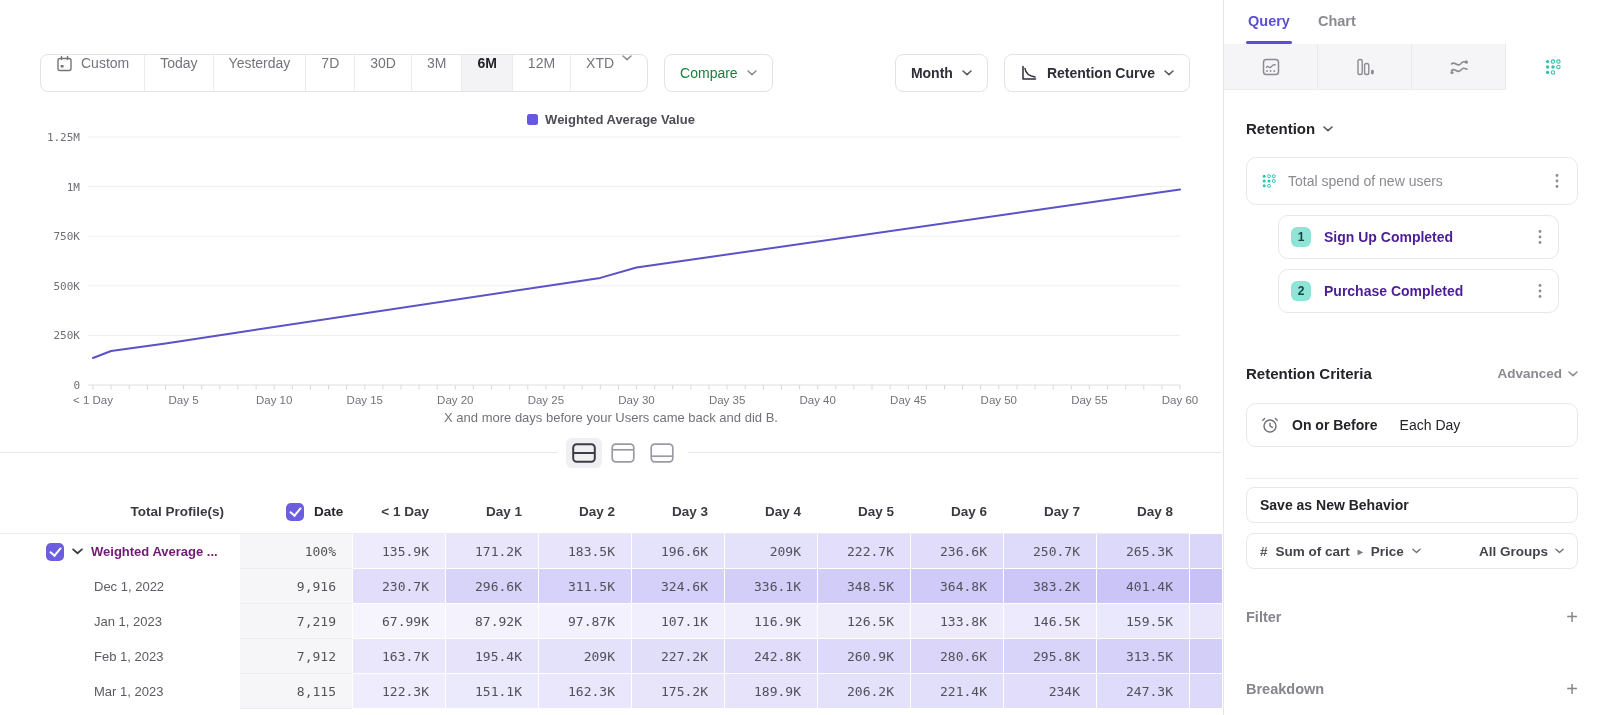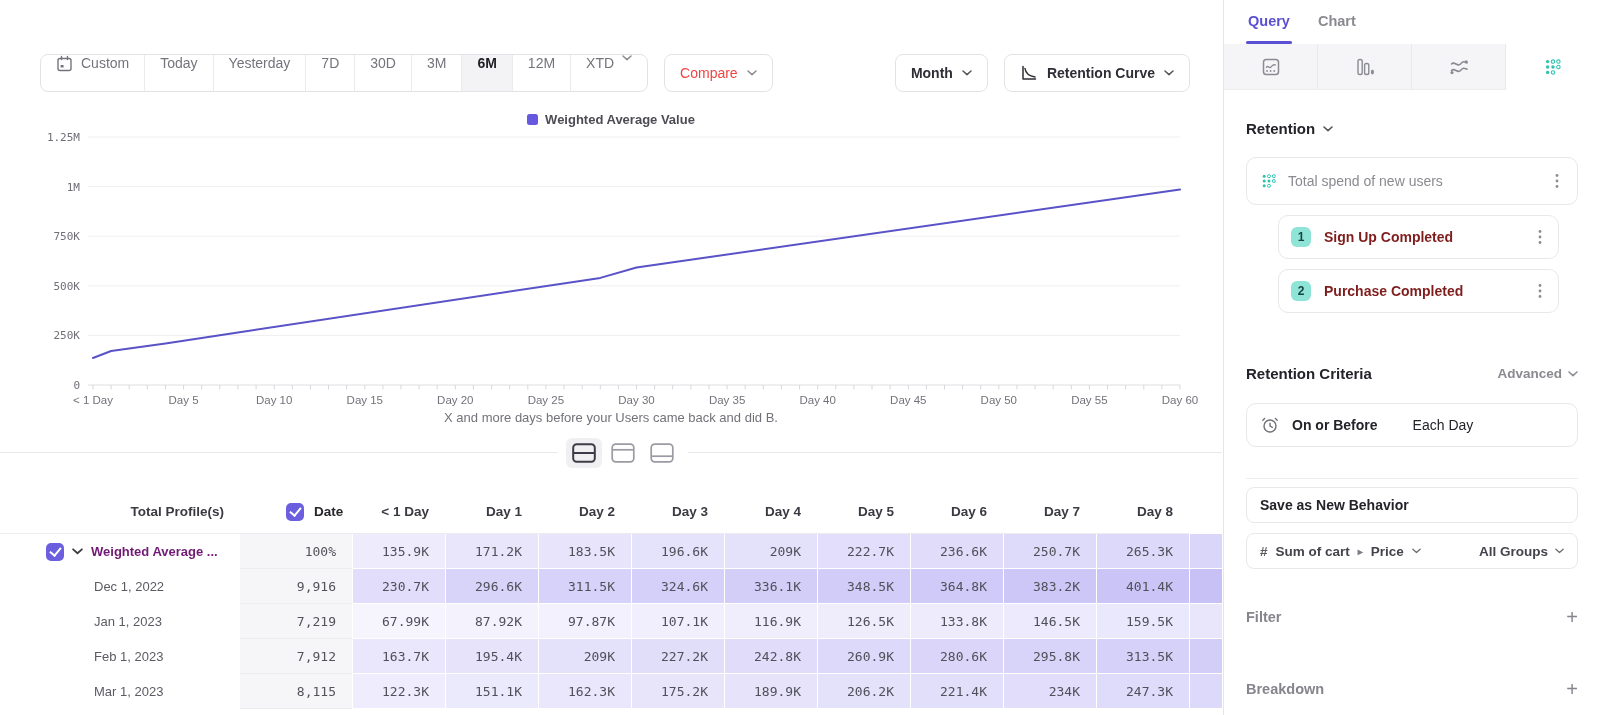--- a/index.html
+++ b/index.html
@@ -60,28 +60,28 @@
         border-bottom:1px solid #ededf0;cursor:pointer;}
   .rtab.active{background:#fff;border-right:none;border-bottom:1px solid transparent;}
   .side-content{padding:0 22px;}
   .section-head{margin-top:30px;display:flex;align-items:center;gap:8px;font-size:15px;font-weight:700;color:#232329;cursor:pointer;}
   .card{border:1px solid #e8e8ea;border-radius:10px;display:flex;align-items:center;box-sizing:border-box;background:#fff;}
   .behavior-card{margin-top:20px;height:48px;padding:0 14px;gap:11px;}
   .behavior-name{font-size:14px;color:#8a8a91;font-weight:500;}
   .step-card{margin:10px 19px 0 32px;height:44px;padding:0 12px;}
   .step-badge{width:20px;height:20px;border-radius:6px;background:#8fe4d8;color:#17453e;font-size:12px;font-weight:700;
               display:flex;align-items:center;justify-content:center;flex:none;}
-  .step-label{margin-left:13px;font-size:14px;font-weight:600;color:#7f1d1d;}
+  .step-label{margin-left:13px;font-size:14px;font-weight:600;color:#4c1d95;}
   .kebab{margin-left:auto;display:flex;align-items:center;padding:4px;cursor:pointer;}
   .criteria-head{margin-top:52px;display:flex;align-items:center;justify-content:space-between;}
   .criteria-title{font-size:15px;font-weight:700;color:#232329;}
   .advanced{display:flex;align-items:center;gap:6px;font-size:13.5px;color:#8a8a91;font-weight:600;cursor:pointer;}
   .criteria-card{margin-top:21px;height:44px;padding:0 13px;gap:12px;}
   .cond{font-size:14px;font-weight:700;color:#232329;}
-  .window{font-size:14px;font-weight:500;color:#232329;margin-left:23px;}
+  .window{font-size:14px;font-weight:500;color:#232329;margin-left:10px;}
   .side-hr{margin-top:31px;height:1px;background:#ededf0;}
   .save-card{margin-top:8px;height:36px;border-radius:8px;padding:0 13px;font-size:14px;font-weight:600;color:#232329;cursor:pointer;}
   .metric-card{margin-top:10px;height:36px;border-radius:8px;padding:0 13px;gap:8px;font-size:13.5px;color:#44444c;font-weight:600;}
   .metric-hash{color:#595961;font-weight:700;}
   .metric-arrow{color:#7b7b83;font-size:10px;}
   .metric-right{margin-left:auto;display:flex;align-items:center;gap:7px;cursor:pointer;}
   .addrow{display:flex;align-items:center;justify-content:space-between;font-size:14.5px;color:#85858d;font-weight:600;}
   .addrow.filter{margin-top:38px;}
   .addrow.breakdown{margin-top:52px;}
   .plus{font-size:20px;font-weight:400;color:#85858d;cursor:pointer;line-height:1;}
@@ -127,21 +127,21 @@
         </div>
         <div class="seg-item">
           <span>XTD</span>
           <span class="icn">
             <svg width="10" height="6" viewBox="0 0 10 6">
               <path d="M1 1l4 3.6L9 1" fill="none" stroke="#8a8a91" stroke-width="1.5" stroke-linecap="round" stroke-linejoin="round"></path>
             </svg>
           </span>
         </div>
       </div>
-    <button class="btn" style="font-weight:500;color:#ef4444;">
+    <button class="btn" style="font-weight:500;color:#15803d;">
       <span>Compare</span>
       <span class="icn">
           <svg width="10" height="6" viewBox="0 0 10 6">
             <path d="M1 1l4 3.6L9 1" fill="none" stroke="#8a8a91" stroke-width="1.5" stroke-linecap="round" stroke-linejoin="round"></path>
           </svg>
         </span>
     </button>
     <button class="btn push">
       <span>Month</span>
       <span class="icn">

